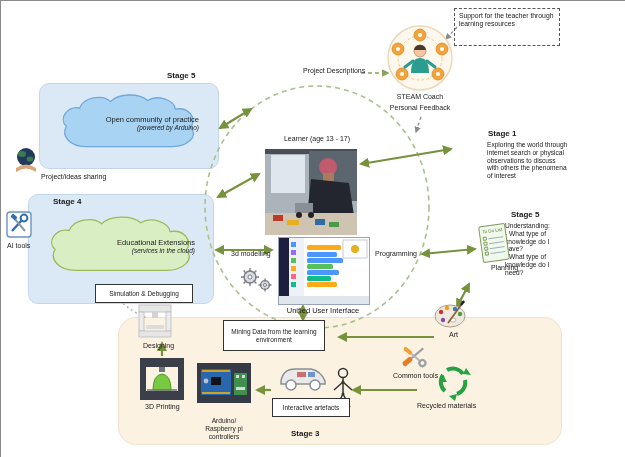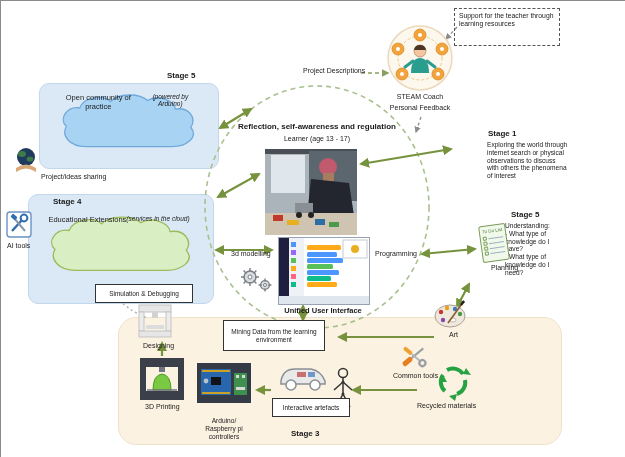--- a/index.html
+++ b/index.html
@@ -13,21 +13,21 @@
   .stagebox{background:#dbe9f6;border:1px solid #c3d7ec;border-radius:10px;}
   .stage3box{background:#fcf2e2;border:1px solid #f0e2ca;border-radius:18px;}
   .stagelabel{font-size:8px;font-weight:bold;}
   .whitebox{background:#fff;border:1px solid #333;font-size:6.5px;text-align:center;
             display:flex;align-items:center;justify-content:center;line-height:1.15;padding:1px;}
   .lbl7{font-size:7px;}
   .lbl65{font-size:6.6px;line-height:1.18;}
   .center-text{text-align:center;}
   .pre{white-space:pre-line;}
   .cloudtext{position:absolute;left:0;top:0;width:100%;height:100%;display:flex;
-             flex-direction:row;align-items:flex-start;justify-content:center;text-align:center;}
+             flex-direction:column;align-items:flex-end;justify-content:center;text-align:center;}
   .cloudtitle{font-size:7.5px;}
   .cloudsub{font-size:6.5px;font-style:italic;}
   svg{display:block;}
   .overlay{position:absolute;left:0;top:0;pointer-events:none;}
 </style>
 </head>
 <body>
 
 <div class="canvas">
 
@@ -146,21 +146,20 @@
     </svg>
     <div class="cloudtext">
       <span class="cloudtitle">Educational Extensions</span>
       <span class="cloudsub">(services in the cloud)</span>
     </div>
   </div>
   <div class="abs z3 whitebox" style="left:94px;top:283px;width:94px;height:15px;">
     <span>Simulation &amp; Debugging</span>
   </div>
 
-  <div class="abs z3 center-text" style="left:228px;top:121px;width:176px;font-size:8px;font-weight:bold;">Reflection, self-awareness and regulation</div>
   <div class="abs z3 center-text lbl7" style="left:228px;top:134px;width:176px;">Learner (age 13 - 17)</div>
 
   <div class="abs z3" style="left:264px;top:148px;width:92px;height:86px;">
     <svg width="92" height="86" viewBox="0 0 92 86">
       <rect width="92" height="86" fill="#aab4ba"></rect>
       <rect width="92" height="5" fill="#4a4e55"></rect>
       <rect x="6" y="6" width="34" height="38" fill="#dfe7ec"></rect>
       <rect x="44" y="2" width="48" height="50" fill="#5c666e"></rect>
       <circle cx="63" cy="18" r="9" fill="#c25a6e"></circle>
       <rect x="58" y="24" width="11" height="8" fill="#a97c5f"></rect>
@@ -209,21 +208,21 @@
         <circle cx="11" cy="12" r="6"></circle>
         <path d="M11,3 v4 M11,17 v4 M2,12 h4 M16,12 h4 M4.6,5.6 l2.8,2.8 M14.6,15.6 l2.8,2.8 M17.4,5.6 l-2.8,2.8 M7.4,15.6 l-2.8,2.8"></path>
         <circle cx="26" cy="20" r="4.4"></circle>
         <path d="M26,13.5 v3 M26,23.5 v3 M19.5,20 h3 M29.5,20 h3"></path>
       </g>
       <circle cx="11" cy="12" r="2" fill="#fff" stroke="#7a7f85"></circle>
       <circle cx="26" cy="20" r="1.5" fill="#fff" stroke="#7a7f85"></circle>
     </svg>
   </div>
   <div class="abs z3 lbl7" style="left:374px;top:249px;">Programming</div>
-  <div class="abs z3 center-text" style="left:272px;top:305px;width:100px;font-size:7.5px;font-weight:bold;">Unified User Interface</div>
+  <div class="abs z3 center-text" style="left:272px;top:305px;width:100px;font-size:7.5px;font-weight:normal;">Unified User Interface</div>
 
   <div class="abs z3 stagelabel" style="left:487px;top:128px;">Stage 1</div>
   <div class="abs z3 lbl65" style="left:486px;top:140px;width:82px;">Exploring the world through internet search or physical observations to discuss with others the phenomena of interest</div>
 
   <div class="abs z3 stagelabel" style="left:510px;top:209px;">Stage 5</div>
   <div class="abs z3 lbl65 pre" style="left:504px;top:221px;width:64px;">Understanding:
 - What type of knowledge do I have?
 - What type of knowledge do I need?</div>
   <div class="abs z3" style="left:478px;top:222px;width:30px;height:40px;transform:rotate(-8deg);">
     <svg width="30" height="40" viewBox="0 0 30 40">

